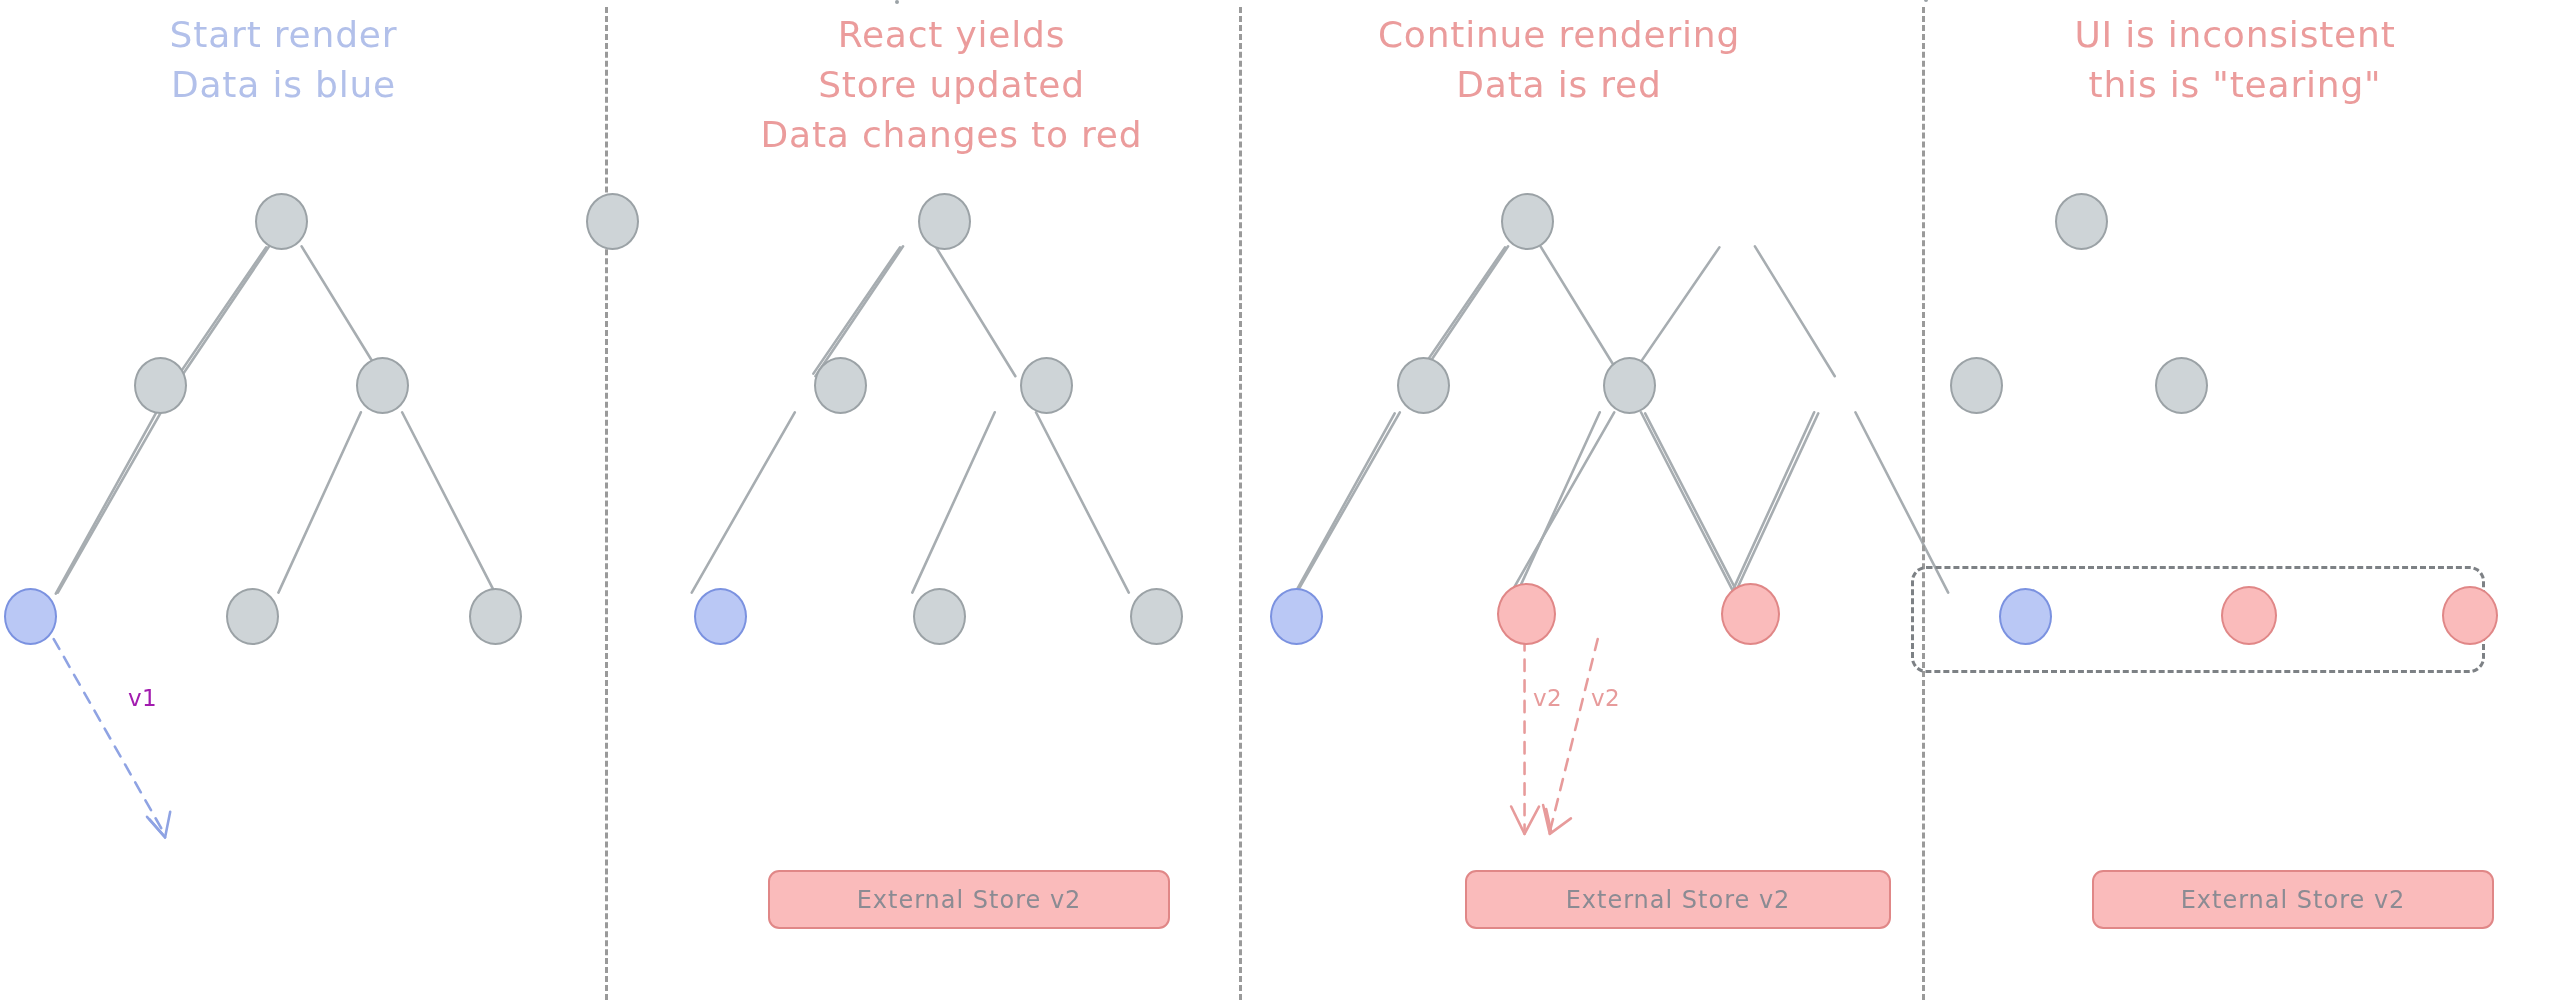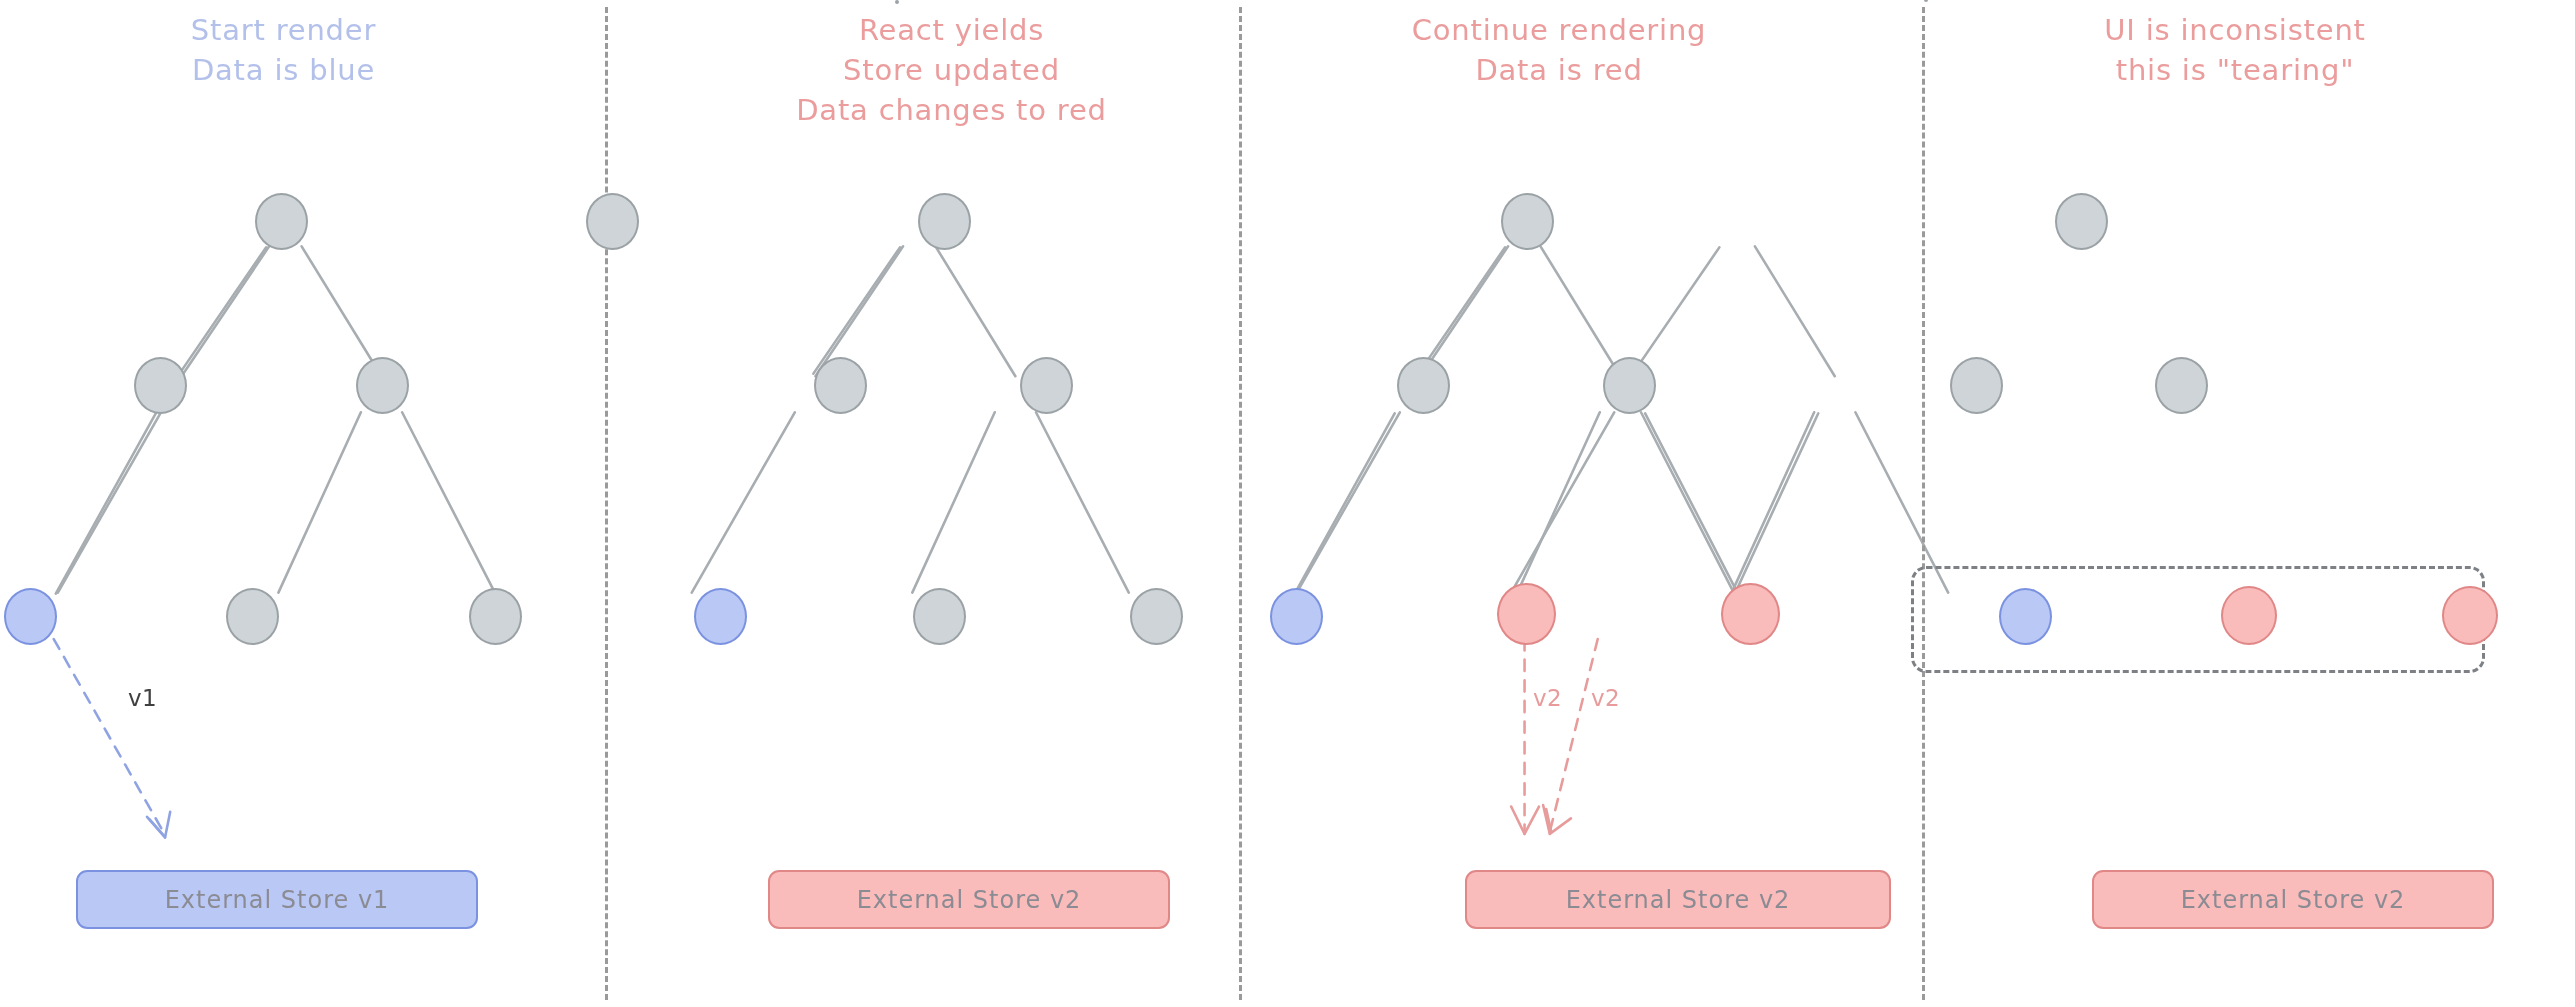--- a/index.html
+++ b/index.html
@@ -8,21 +8,21 @@
     font-family:"DejaVu Sans", sans-serif;
     overflow:hidden;
     position:relative;
   }
   #board{position:absolute;inset:0;width:2576px;height:1007px;}
   .panel{position:absolute;top:0;height:1007px;}
   .title{
     position:absolute;
     text-align:center;
     font-family:"DejaVu Sans", sans-serif;
-    font-size:29px;
+    font-size:36px;
     line-height:1.38;
     letter-spacing:0.8px;
     white-space:pre-line;
     font-weight:400;
   }
   .title.blue{color:#b2c0ea;}
   .title.red{color:#eb9c9c;}
 
   .node{
     position:absolute;
@@ -51,21 +51,21 @@
   }
   .store.blue{background:#bac8f5;border-color:#7b92e0;}
   .store.red{background:#fabbbb;border-color:#e08787;}
 
   .arrow-label{
     position:absolute;
     font-size:23px;
     letter-spacing:0.5px;
     font-family:"DejaVu Sans", sans-serif;
   }
-  .arrow-label.blue{color:#404040;}
+  .arrow-label.blue{color:#a21caf;}
   .arrow-label.red{color:#e79b9b;}
 
   .sep{
     position:absolute;
     top:7.2px;
     width:0;
     height:993px;
     border-left:3.1px dashed #9a9a9a;
   }
 
@@ -151,21 +151,20 @@
     <div class="node gray" style="left:255px;top:193px;width:53px;height:57px;"></div>
     <div class="node gray" style="left:134px;top:357px;width:53px;height:57px;"></div>
     <div class="node gray" style="left:356px;top:357px;width:53px;height:57px;"></div>
 
     <div class="node blue" style="left:3.6px;top:588px;width:53px;height:57px;"></div>
     <div class="node gray" style="left:226px;top:588px;width:53px;height:57px;"></div>
     <div class="node gray" style="left:469px;top:588px;width:53px;height:57px;"></div>
 
     <div class="arrow-label blue" style="left:128px;top:685px;">v1</div>
 
-    <div class="store blue" style="left:76px;top:870px;width:402px;height:59px;">External Store v1</div>
   </div>
 
   <div class="sep" style="left:605px;"></div>
 
   <div class="panel" id="p2" style="left:636px;width:631px;">
     <div class="title red" style="left:0;top:10.3px;width:631px;">React yields
 Store updated
 Data changes to red</div>
 
     <div class="node gray" style="left:282px;top:193px;width:53px;height:57px;"></div>

